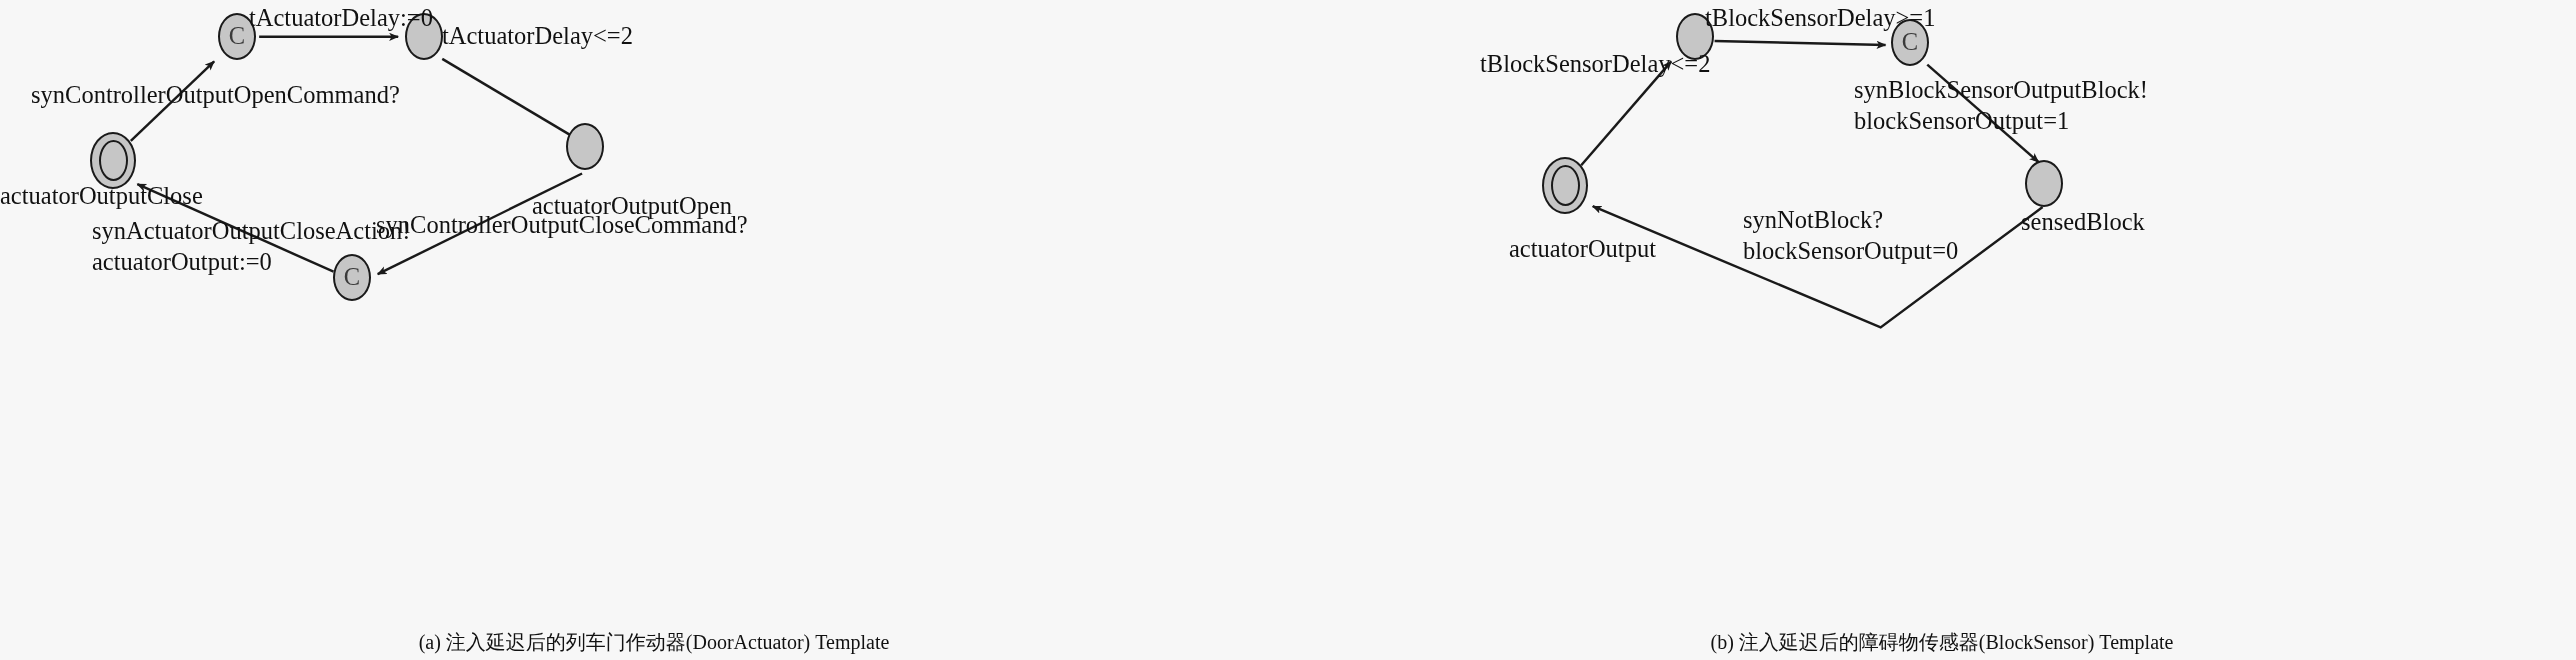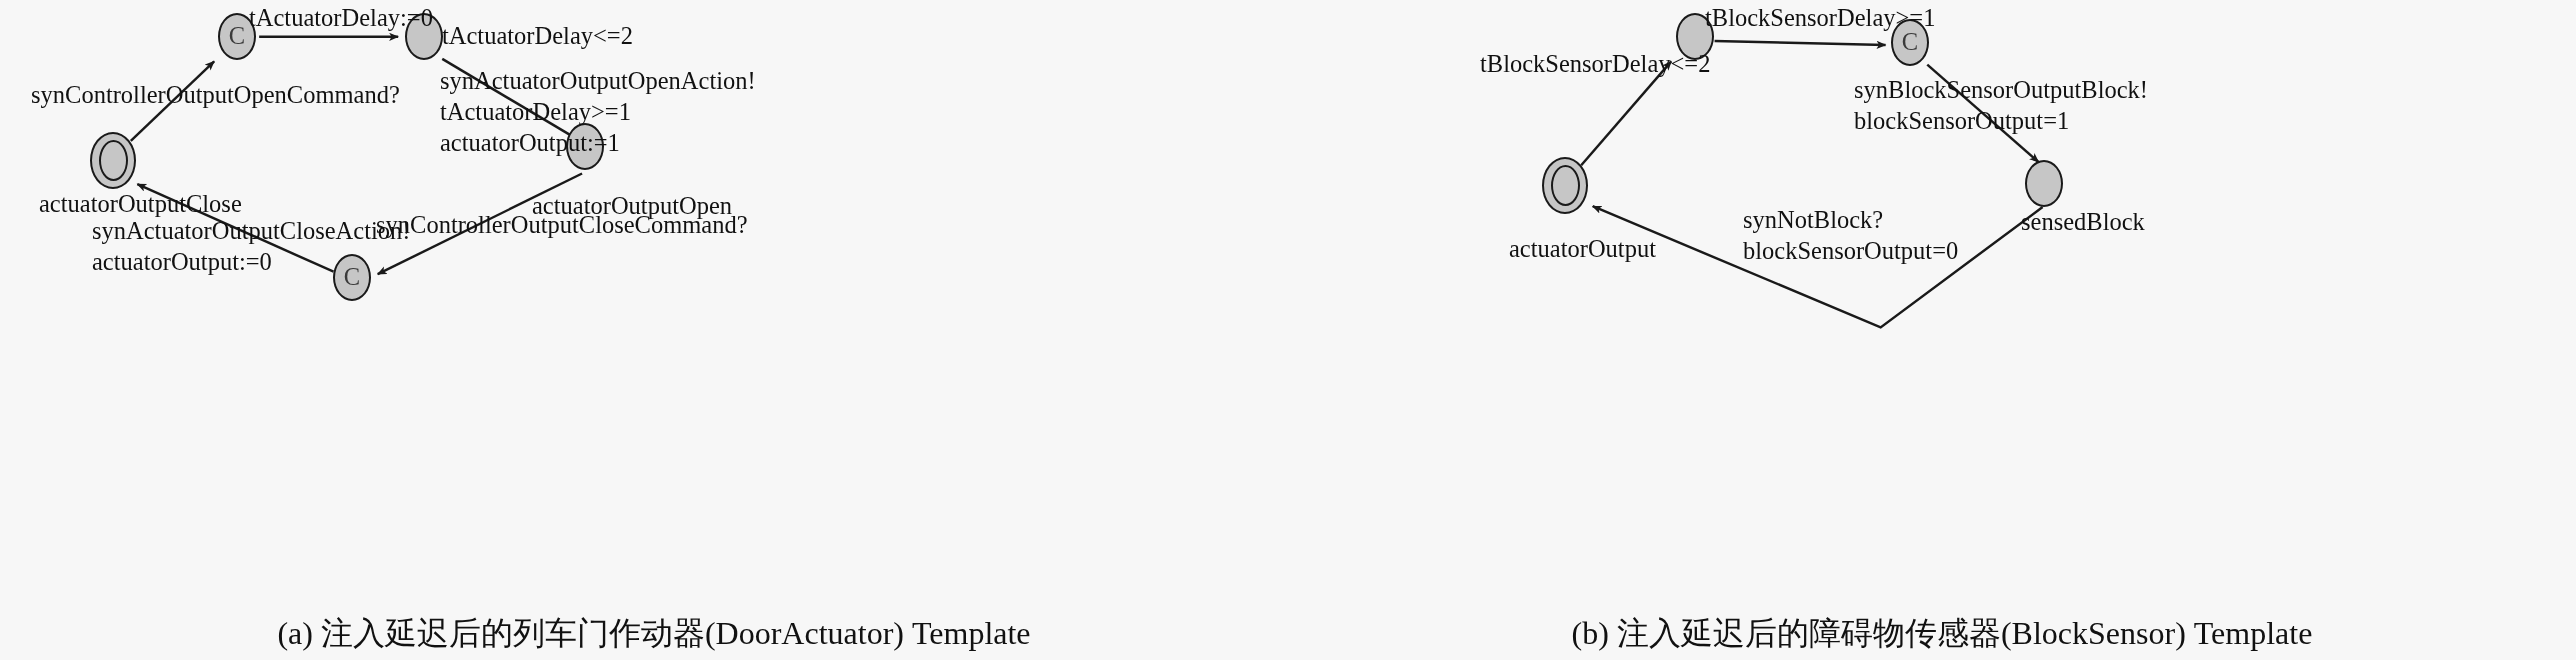--- a/index.html
+++ b/index.html
@@ -5,21 +5,21 @@
 <style>
   html,body{margin:0;padding:0;background:#f7f7f7;}
   body{width:2576px;height:661px;font-family:"Liberation Serif","DejaVu Serif",serif;color:#000;overflow:hidden;}
   #root{position:relative;width:2576px;height:661px;background:#f7f7f7;}
   .panel{position:absolute;top:0;height:661px;}
   #panel-a{left:0;width:1308px;}
   #panel-b{left:1308px;width:1268px;}
   .canvas{position:absolute;left:0;top:0;width:100%;height:622px;}
   .lbl{position:absolute;white-space:pre;font-size:24.5px;line-height:31px;letter-spacing:0px;color:#111;font-family:"Liberation Serif","DejaVu Serif",serif;}
   .lbl.ml{white-space:pre-line;}
-  .caption{position:absolute;bottom:4.9px;left:0;width:100%;text-align:center;font-size:32px;color:#111;font-family:"Liberation Serif","DejaVu Serif",serif;}
+  .caption{position:absolute;bottom:4.9px;left:0;width:100%;text-align:center;font-size:20px;color:#111;font-family:"Liberation Serif","DejaVu Serif",serif;}
   .node{position:absolute;}
   .node-simple{width:38px;height:47px;background:#c6c6c6;border:2.5px solid #1a1a1a;border-radius:50%;box-sizing:border-box;}
   .node-committed{width:38px;height:47px;background:#c6c6c6;border:2.5px solid #1a1a1a;border-radius:50%;box-sizing:border-box;display:flex;align-items:center;justify-content:center;}
   .node-committed .cglyph{font-size:24.5px;line-height:24.5px;color:#3a3a3a;font-family:"Liberation Serif","DejaVu Serif",serif;}
   .node-initial{width:46px;height:57px;border:2.5px solid #1a1a1a;border-radius:50%;box-sizing:border-box;background:#c6c6c6;display:flex;align-items:center;justify-content:center;}
   .node-initial .ring{width:29px;height:41px;border:2.5px solid #1a1a1a;border-radius:50%;box-sizing:border-box;background:#c6c6c6;}
 </style>
 </head>
 <body>
 
@@ -61,29 +61,26 @@
       <div class="node-simple"></div>
     </div>
     <div class="node" style="left:333px;top:254px;">
       <div class="node-committed">
         <span class="cglyph">C</span>
       </div>
     </div>
 
     <div class="lbl" style="left:249px;top:1.6px;">tActuatorDelay:=0</div>
     <div class="lbl" style="left:442px;top:19.6px;">tActuatorDelay&lt;=2</div>
-    <div class="lbl ml" style="left:440px;top:65px;">synActuatorOutputOpenAction!
-tActuatorDelay&gt;=1
-actuatorOutput:=1</div>
     <div class="lbl" style="left:31px;top:79px;">synControllerOutputOpenCommand?</div>
     <div class="lbl" style="left:376px;top:209px;">synControllerOutputCloseCommand?</div>
     <div class="lbl ml" style="left:92px;top:215px;">synActuatorOutputCloseAction!
 actuatorOutput:=0</div>
 
-    <div class="lbl" style="left:0px;top:188px;padding-left:39px;">actuatorOutputClose</div>
+    <div class="lbl" style="left:0px;top:180px;">actuatorOutputClose</div>
     <div class="lbl" style="left:532px;top:190px;">actuatorOutputOpen</div>
 
     <div class="caption">(a) 注入延迟后的列车门作动器(DoorActuator) Template</div>
   </div>
 
   <div class="panel" id="panel-b">
     <svg class="canvas" viewBox="0 0 1550 760" preserveAspectRatio="none">
       <defs>
         <marker id="ahB" markerWidth="14" markerHeight="14" refX="11" refY="5" orient="auto" markerUnits="userSpaceOnUse">
           <path d="M0,0 L12,5 L0,10 L3,5 z" fill="#1a1a1a"></path>

